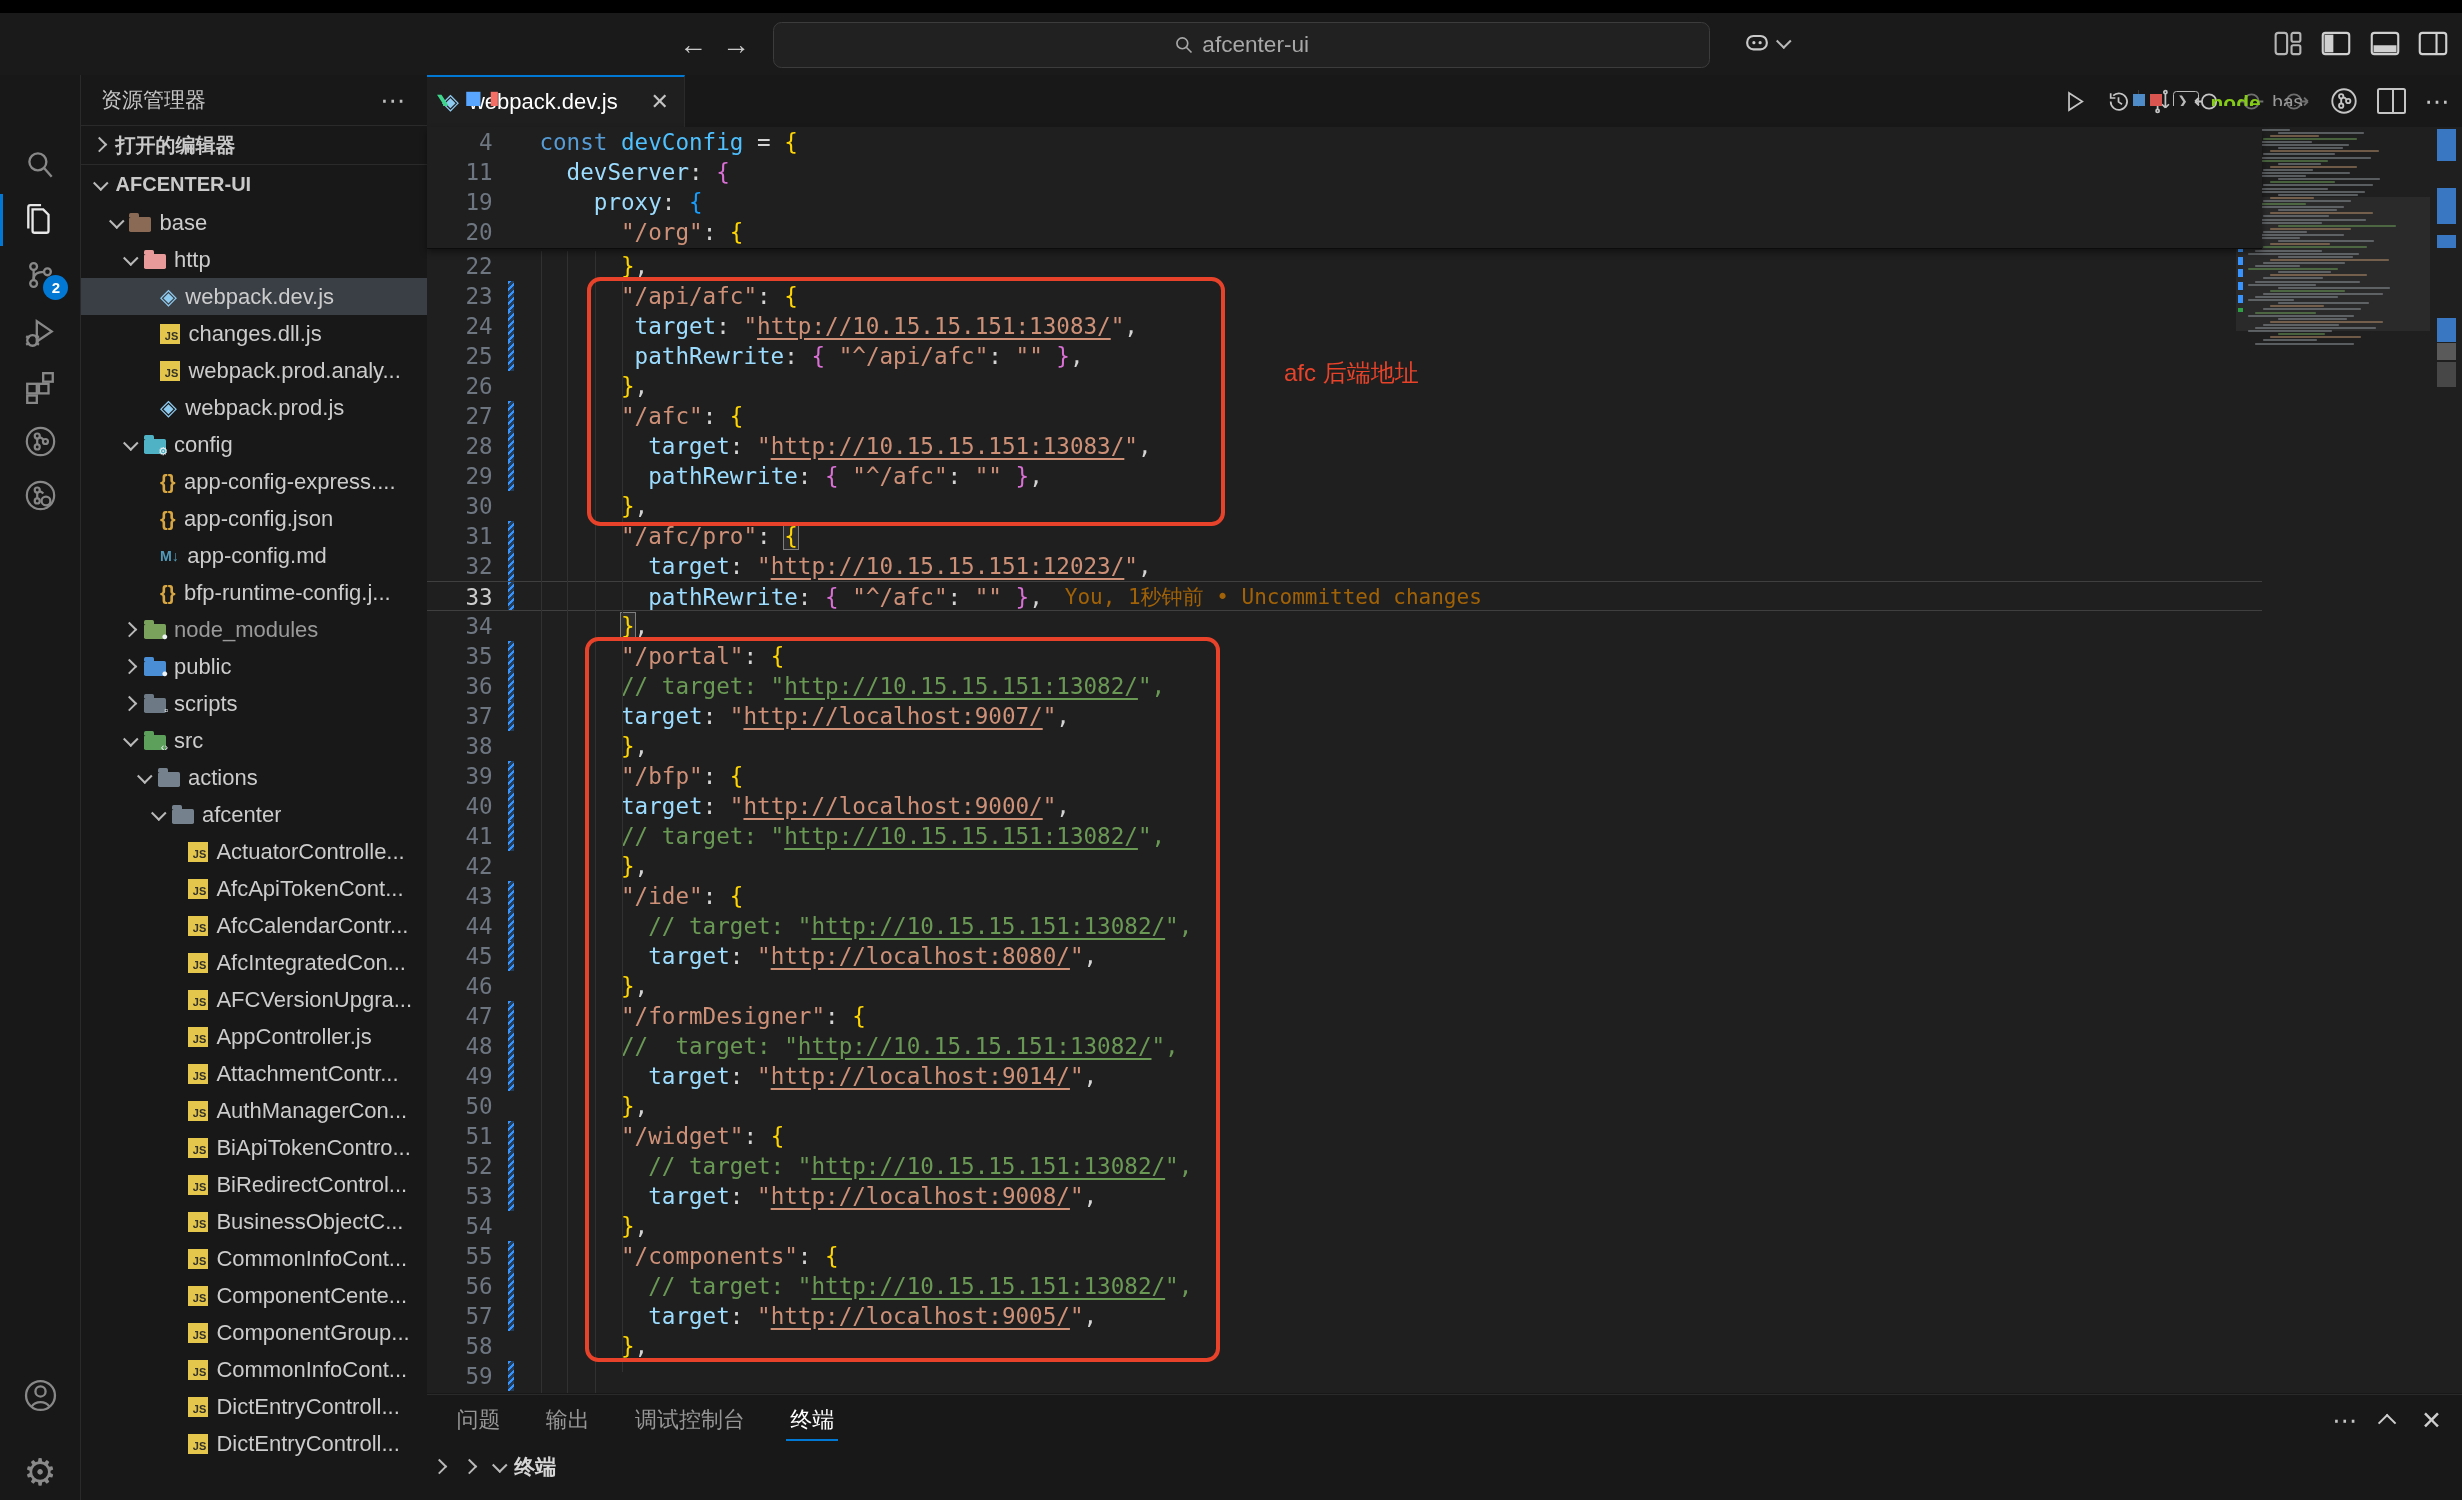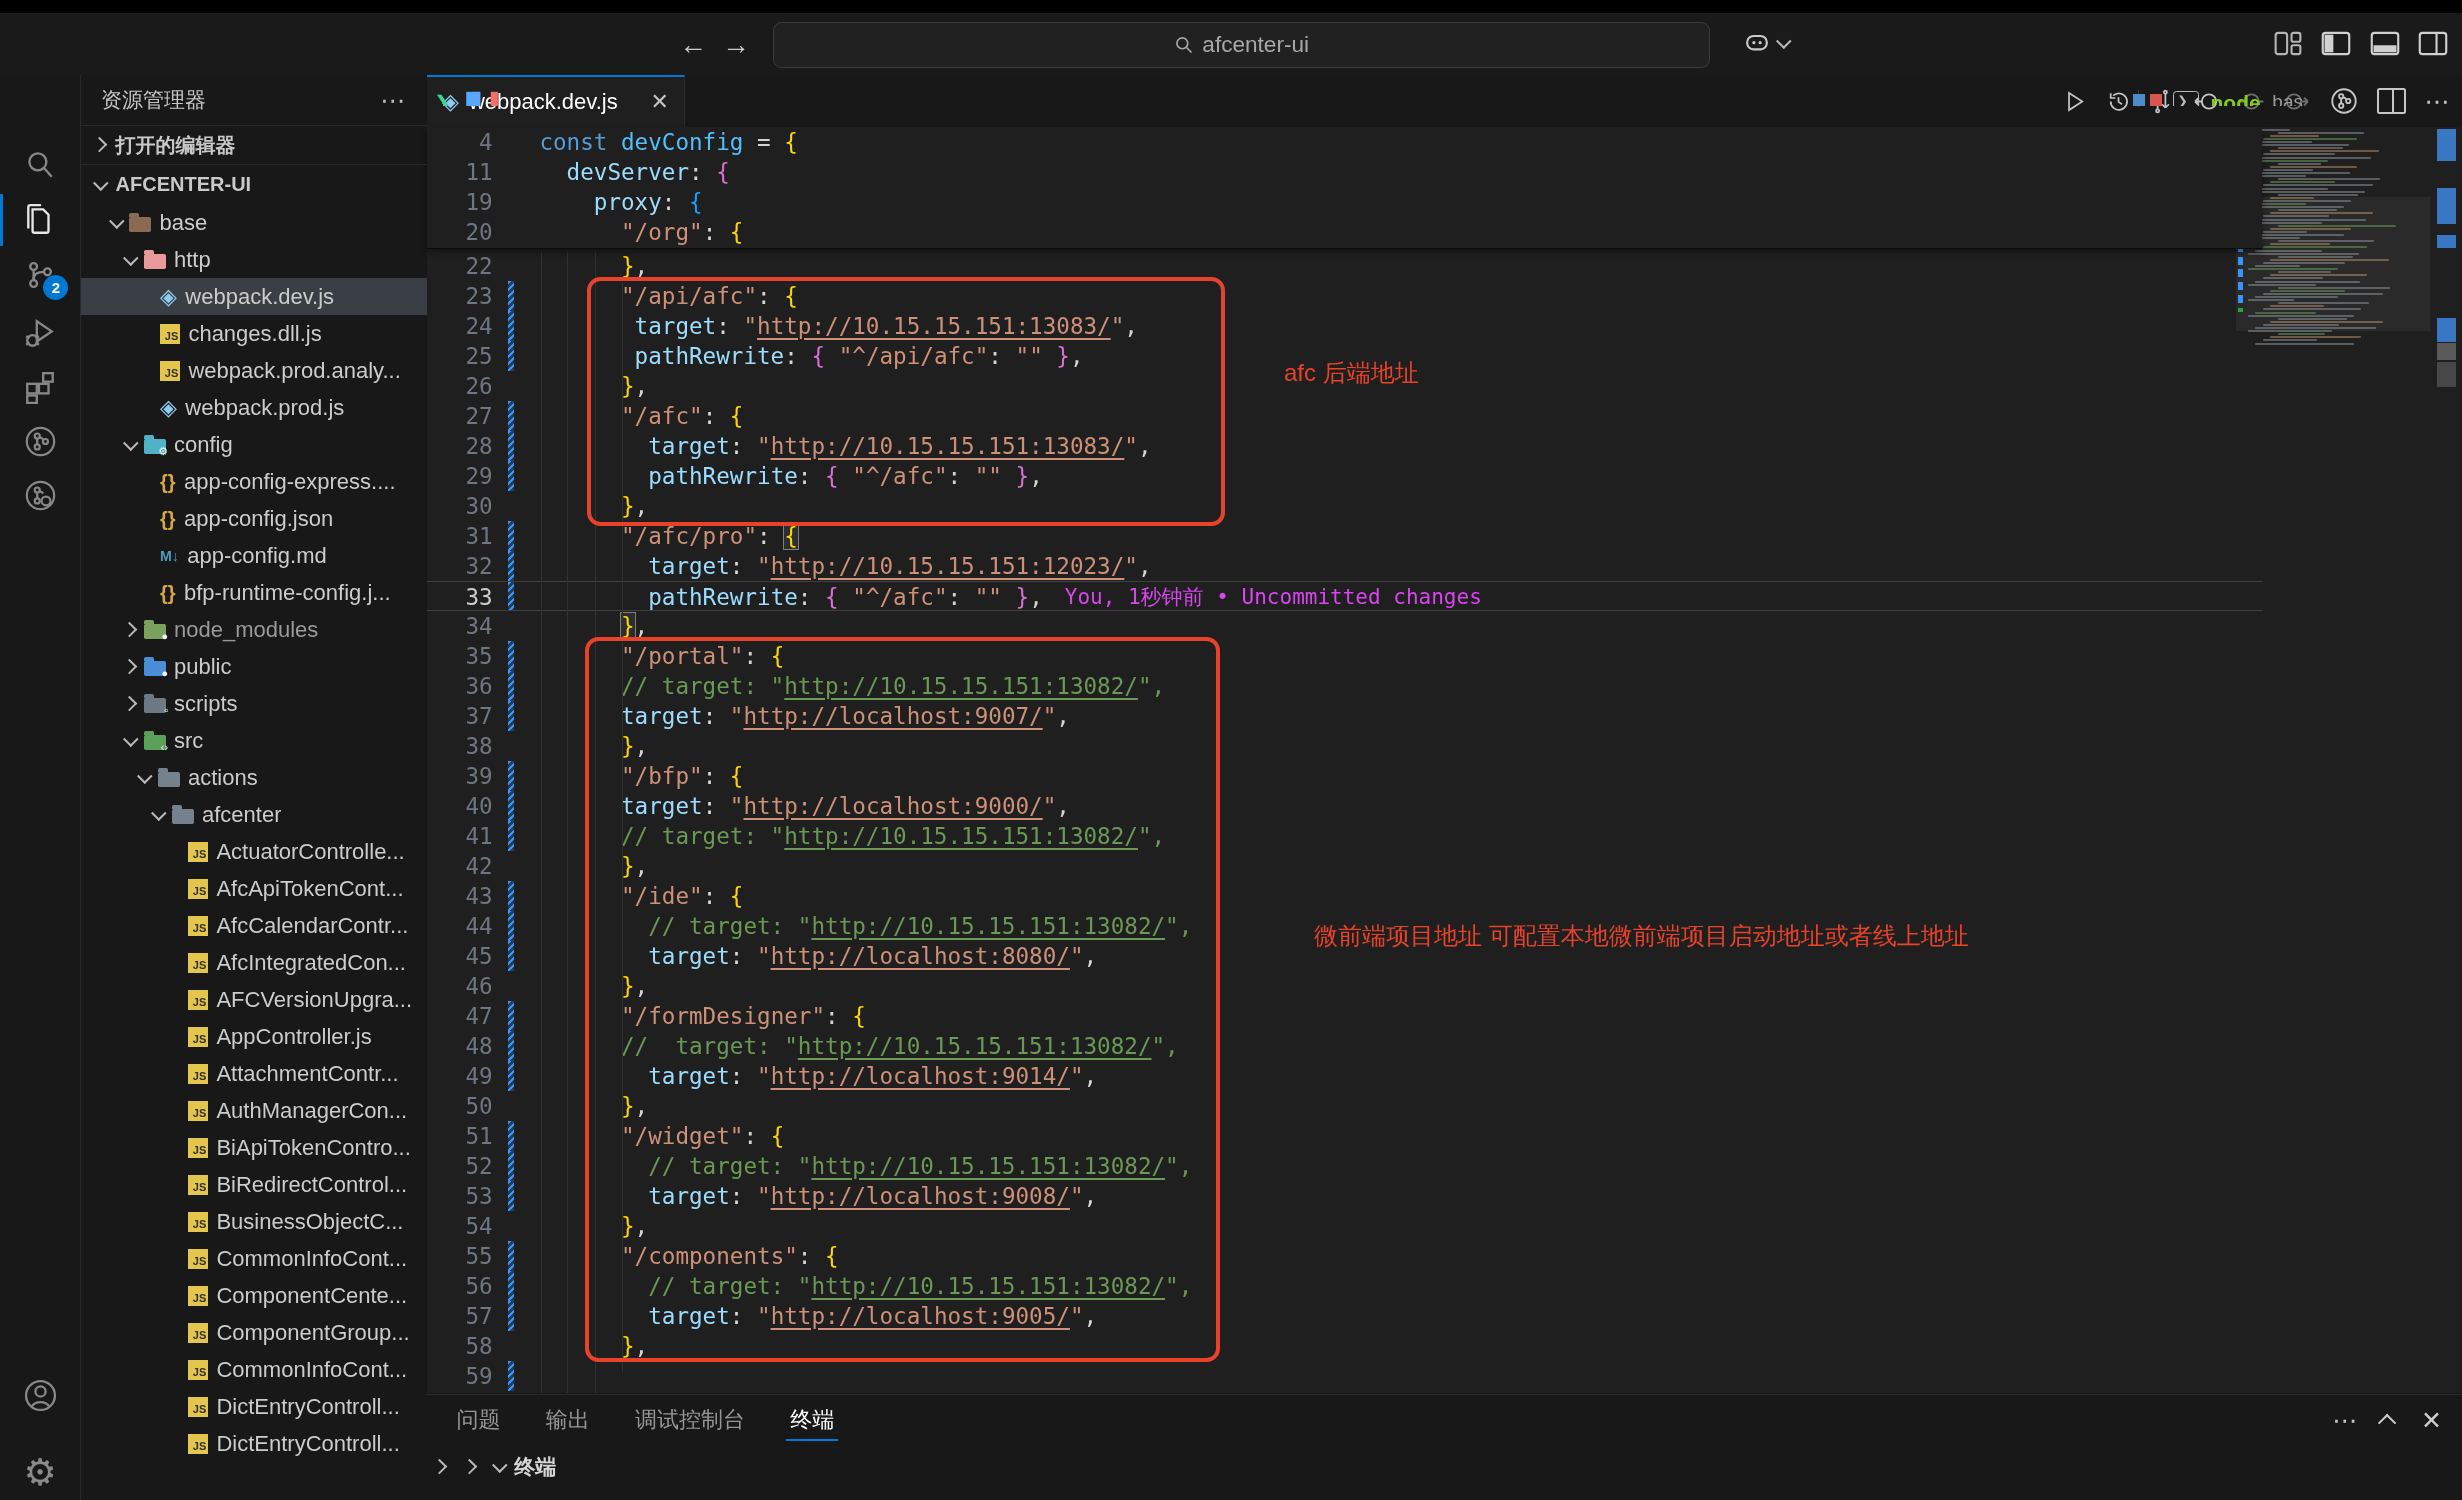--- a/index.html
+++ b/index.html
@@ -74,21 +74,21 @@
   .cl.cur .lnum{color:#cccccc;}
   .chgbar{width:6.7px;flex:none;margin-left:1.7px;}
   .chgbar.on{background:repeating-linear-gradient(135deg,#3794ff 0 2.5px,rgba(55,148,255,.25) 2.5px 5px);}
   .ctext{margin-left:25px;}
   .tk-pl{color:#d4d4d4}.tk-pk{color:#9cdcfe}.tk-st{color:#ce9178}
   .tk-ur{color:#ce9178;text-decoration:underline;text-underline-offset:4.2px;}
   .tk-kw{color:#569cd6}.tk-vr{color:#4fc1ff}
   .tk-b1{color:#ffd602}.tk-b2{color:#da70d6}.tk-b3{color:#179fff}
   .tk-cm{color:#6a9955}.tk-cu{color:#6a9955;text-decoration:underline;text-underline-offset:4.2px;}
   .tk-bm{outline:1.3px solid #7e7e7e;background:rgba(110,110,110,.18);}
-  .blame{color:#d946ef;font-size:21px;margin-left:22px;}
+  .blame{color:#a16207;font-size:21px;margin-left:22px;}
   .iguide{width:0.8px;background:#313131;z-index:2;}
 
   
   .redbox{border:4.2px solid #e8432a;border-radius:13.4px;z-index:6;}
   .redtext{color:#e8432a;font-size:24px;z-index:6;white-space:nowrap;}
 
   
   #minimap{left:2236px;top:80px;width:194px;height:1313px;overflow:hidden;z-index:3;}
   .mm-slider{position:absolute;left:0;top:117px;width:194px;height:134px;background:rgba(255,255,255,.05);}
   #scrollbar{left:2434px;top:80px;width:28.5px;height:1313px;}
@@ -446,21 +446,20 @@
   <div class="abs iguide" style="left:567px;top:251px;height:1142px;"></div>
   <div class="abs iguide" style="left:595px;top:251px;height:1142px;"></div>
   <div class="abs iguide" style="left:622px;top:282px;height:1090px;"></div>
 
   <div class="abs code-font" id="sticky"><div class="cl"><span class="lnum">4</span><span class="chgbar"></span><span class="ctext"><span class="tk-kw">const</span><span class="tk-pl"> </span><span class="tk-vr">devConfig</span><span class="tk-pl"> = </span><span class="tk-b1">{</span></span></div><div class="cl"><span class="lnum">11</span><span class="chgbar"></span><span class="ctext"><span class="tk-pl">  </span><span class="tk-pk">devServer</span><span class="tk-pl">: </span><span class="tk-b2">{</span></span></div><div class="cl"><span class="lnum">19</span><span class="chgbar"></span><span class="ctext"><span class="tk-pl">    </span><span class="tk-pk">proxy</span><span class="tk-pl">: </span><span class="tk-b3">{</span></span></div><div class="cl"><span class="lnum">20</span><span class="chgbar"></span><span class="ctext"><span class="tk-pl">      </span><span class="tk-st">"/org"</span><span class="tk-pl">: </span><span class="tk-b1">{</span></span></div></div>
   <div class="abs code-font" id="code-lines"><div class="cl"><span class="lnum">22</span><span class="chgbar"></span><span class="ctext"><span class="tk-pl">      </span><span class="tk-b1">}</span><span class="tk-pl">,</span></span></div><div class="cl"><span class="lnum">23</span><span class="chgbar on"></span><span class="ctext"><span class="tk-pl">      </span><span class="tk-st">"/api/afc"</span><span class="tk-pl">: </span><span class="tk-b1">{</span></span></div><div class="cl"><span class="lnum">24</span><span class="chgbar on"></span><span class="ctext"><span class="tk-pl">       </span><span class="tk-pk">target</span><span class="tk-pl">: </span><span class="tk-st">"</span><span class="tk-ur">http://10.15.15.151:13083/</span><span class="tk-st">"</span><span class="tk-pl">,</span></span></div><div class="cl"><span class="lnum">25</span><span class="chgbar on"></span><span class="ctext"><span class="tk-pl">       </span><span class="tk-pk">pathRewrite</span><span class="tk-pl">: </span><span class="tk-b2">{</span><span class="tk-pl"> </span><span class="tk-st">"^/api/afc"</span><span class="tk-pl">: </span><span class="tk-st">""</span><span class="tk-pl"> </span><span class="tk-b2">}</span><span class="tk-pl">,</span></span></div><div class="cl"><span class="lnum">26</span><span class="chgbar"></span><span class="ctext"><span class="tk-pl">      </span><span class="tk-b1">}</span><span class="tk-pl">,</span></span></div><div class="cl"><span class="lnum">27</span><span class="chgbar on"></span><span class="ctext"><span class="tk-pl">      </span><span class="tk-st">"/afc"</span><span class="tk-pl">: </span><span class="tk-b1">{</span></span></div><div class="cl"><span class="lnum">28</span><span class="chgbar on"></span><span class="ctext"><span class="tk-pl">        </span><span class="tk-pk">target</span><span class="tk-pl">: </span><span class="tk-st">"</span><span class="tk-ur">http://10.15.15.151:13083/</span><span class="tk-st">"</span><span class="tk-pl">,</span></span></div><div class="cl"><span class="lnum">29</span><span class="chgbar on"></span><span class="ctext"><span class="tk-pl">        </span><span class="tk-pk">pathRewrite</span><span class="tk-pl">: </span><span class="tk-b2">{</span><span class="tk-pl"> </span><span class="tk-st">"^/afc"</span><span class="tk-pl">: </span><span class="tk-st">""</span><span class="tk-pl"> </span><span class="tk-b2">}</span><span class="tk-pl">,</span></span></div><div class="cl"><span class="lnum">30</span><span class="chgbar"></span><span class="ctext"><span class="tk-pl">      </span><span class="tk-b1">}</span><span class="tk-pl">,</span></span></div><div class="cl"><span class="lnum">31</span><span class="chgbar on"></span><span class="ctext"><span class="tk-pl">      </span><span class="tk-st">"/afc/pro"</span><span class="tk-pl">: </span><span class="tk-b1 tk-bm">{</span></span></div><div class="cl"><span class="lnum">32</span><span class="chgbar on"></span><span class="ctext"><span class="tk-pl">        </span><span class="tk-pk">target</span><span class="tk-pl">: </span><span class="tk-st">"</span><span class="tk-ur">http://10.15.15.151:12023/</span><span class="tk-st">"</span><span class="tk-pl">,</span></span></div><div class="cl cur"><span class="lnum">33</span><span class="chgbar on"></span><span class="ctext"><span class="tk-pl">        </span><span class="tk-pk">pathRewrite</span><span class="tk-pl">: </span><span class="tk-b2">{</span><span class="tk-pl"> </span><span class="tk-st">"^/afc"</span><span class="tk-pl">: </span><span class="tk-st">""</span><span class="tk-pl"> </span><span class="tk-b2">}</span><span class="tk-pl">,</span></span><span class="blame code-font">You, 1秒钟前 • Uncommitted changes</span></div><div class="cl"><span class="lnum">34</span><span class="chgbar"></span><span class="ctext"><span class="tk-pl">      </span><span class="tk-b1 tk-bm">}</span><span class="tk-pl">,</span></span></div><div class="cl"><span class="lnum">35</span><span class="chgbar on"></span><span class="ctext"><span class="tk-pl">      </span><span class="tk-st">"/portal"</span><span class="tk-pl">: </span><span class="tk-b1">{</span></span></div><div class="cl"><span class="lnum">36</span><span class="chgbar on"></span><span class="ctext"><span class="tk-cm">      // target: "</span><span class="tk-cu">http://10.15.15.151:13082/</span><span class="tk-cm">",</span></span></div><div class="cl"><span class="lnum">37</span><span class="chgbar on"></span><span class="ctext"><span class="tk-pl">      </span><span class="tk-pk">target</span><span class="tk-pl">: </span><span class="tk-st">"</span><span class="tk-ur">http://localhost:9007/</span><span class="tk-st">"</span><span class="tk-pl">,</span></span></div><div class="cl"><span class="lnum">38</span><span class="chgbar"></span><span class="ctext"><span class="tk-pl">      </span><span class="tk-b1">}</span><span class="tk-pl">,</span></span></div><div class="cl"><span class="lnum">39</span><span class="chgbar on"></span><span class="ctext"><span class="tk-pl">      </span><span class="tk-st">"/bfp"</span><span class="tk-pl">: </span><span class="tk-b1">{</span></span></div><div class="cl"><span class="lnum">40</span><span class="chgbar on"></span><span class="ctext"><span class="tk-pl">      </span><span class="tk-pk">target</span><span class="tk-pl">: </span><span class="tk-st">"</span><span class="tk-ur">http://localhost:9000/</span><span class="tk-st">"</span><span class="tk-pl">,</span></span></div><div class="cl"><span class="lnum">41</span><span class="chgbar on"></span><span class="ctext"><span class="tk-cm">      // target: "</span><span class="tk-cu">http://10.15.15.151:13082/</span><span class="tk-cm">",</span></span></div><div class="cl"><span class="lnum">42</span><span class="chgbar"></span><span class="ctext"><span class="tk-pl">      </span><span class="tk-b1">}</span><span class="tk-pl">,</span></span></div><div class="cl"><span class="lnum">43</span><span class="chgbar on"></span><span class="ctext"><span class="tk-pl">      </span><span class="tk-st">"/ide"</span><span class="tk-pl">: </span><span class="tk-b1">{</span></span></div><div class="cl"><span class="lnum">44</span><span class="chgbar on"></span><span class="ctext"><span class="tk-cm">        // target: "</span><span class="tk-cu">http://10.15.15.151:13082/</span><span class="tk-cm">",</span></span></div><div class="cl"><span class="lnum">45</span><span class="chgbar on"></span><span class="ctext"><span class="tk-pl">        </span><span class="tk-pk">target</span><span class="tk-pl">: </span><span class="tk-st">"</span><span class="tk-ur">http://localhost:8080/</span><span class="tk-st">"</span><span class="tk-pl">,</span></span></div><div class="cl"><span class="lnum">46</span><span class="chgbar"></span><span class="ctext"><span class="tk-pl">      </span><span class="tk-b1">}</span><span class="tk-pl">,</span></span></div><div class="cl"><span class="lnum">47</span><span class="chgbar on"></span><span class="ctext"><span class="tk-pl">      </span><span class="tk-st">"/formDesigner"</span><span class="tk-pl">: </span><span class="tk-b1">{</span></span></div><div class="cl"><span class="lnum">48</span><span class="chgbar on"></span><span class="ctext"><span class="tk-cm">      //  target: "</span><span class="tk-cu">http://10.15.15.151:13082/</span><span class="tk-cm">",</span></span></div><div class="cl"><span class="lnum">49</span><span class="chgbar on"></span><span class="ctext"><span class="tk-pl">        </span><span class="tk-pk">target</span><span class="tk-pl">: </span><span class="tk-st">"</span><span class="tk-ur">http://localhost:9014/</span><span class="tk-st">"</span><span class="tk-pl">,</span></span></div><div class="cl"><span class="lnum">50</span><span class="chgbar"></span><span class="ctext"><span class="tk-pl">      </span><span class="tk-b1">}</span><span class="tk-pl">,</span></span></div><div class="cl"><span class="lnum">51</span><span class="chgbar on"></span><span class="ctext"><span class="tk-pl">      </span><span class="tk-st">"/widget"</span><span class="tk-pl">: </span><span class="tk-b1">{</span></span></div><div class="cl"><span class="lnum">52</span><span class="chgbar on"></span><span class="ctext"><span class="tk-cm">        // target: "</span><span class="tk-cu">http://10.15.15.151:13082/</span><span class="tk-cm">",</span></span></div><div class="cl"><span class="lnum">53</span><span class="chgbar on"></span><span class="ctext"><span class="tk-pl">        </span><span class="tk-pk">target</span><span class="tk-pl">: </span><span class="tk-st">"</span><span class="tk-ur">http://localhost:9008/</span><span class="tk-st">"</span><span class="tk-pl">,</span></span></div><div class="cl"><span class="lnum">54</span><span class="chgbar"></span><span class="ctext"><span class="tk-pl">      </span><span class="tk-b1">}</span><span class="tk-pl">,</span></span></div><div class="cl"><span class="lnum">55</span><span class="chgbar on"></span><span class="ctext"><span class="tk-pl">      </span><span class="tk-st">"/components"</span><span class="tk-pl">: </span><span class="tk-b1">{</span></span></div><div class="cl"><span class="lnum">56</span><span class="chgbar on"></span><span class="ctext"><span class="tk-cm">        // target: "</span><span class="tk-cu">http://10.15.15.151:13082/</span><span class="tk-cm">",</span></span></div><div class="cl"><span class="lnum">57</span><span class="chgbar on"></span><span class="ctext"><span class="tk-pl">        </span><span class="tk-pk">target</span><span class="tk-pl">: </span><span class="tk-st">"</span><span class="tk-ur">http://localhost:9005/</span><span class="tk-st">"</span><span class="tk-pl">,</span></span></div><div class="cl"><span class="lnum">58</span><span class="chgbar"></span><span class="ctext"><span class="tk-pl">      </span><span class="tk-b1">}</span><span class="tk-pl">,</span></span></div><div class="cl"><span class="lnum">59</span><span class="chgbar on"></span><span class="ctext"></span></div></div>
 
   <div class="abs redbox" style="left:587px;top:277px;width:630px;height:241px;"></div>
   <div class="abs redbox" style="left:585px;top:637px;width:627px;height:717px;"></div>
   <div class="abs redtext" style="left:1284px;top:357px;">afc 后端地址</div>
-  <div class="abs redtext" style="left:1314px;top:920px;">微前端项目地址 可配置本地微前端项目启动地址或者线上地址</div>
 
   <div class="abs" id="minimap">
       <div class="mm-slider"></div>
       <div style="position: absolute; height: 1.7px; border-radius: 0.8px; opacity: 0.55; top: 49px; left: 11.7px; width: 42px; background: rgb(138, 143, 150);"></div>
       <div style="position: absolute; height: 1.7px; border-radius: 0.8px; opacity: 0.55; top: 52px; left: 42px; width: 86px; background: rgb(138, 143, 150);"></div>
       <div style="position: absolute; height: 1.7px; border-radius: 0.8px; opacity: 0.55; top: 55px; left: 34px; width: 49px; background: rgb(176, 138, 103);"></div>
       <div style="position: absolute; height: 1.7px; border-radius: 0.8px; opacity: 0.55; top: 58px; left: 27px; width: 94px; background: rgb(106, 153, 85);"></div>
       <div style="position: absolute; height: 1.7px; border-radius: 0.8px; opacity: 0.55; top: 61px; left: 19px; width: 57px; background: rgb(138, 143, 150);"></div>
       <div style="position: absolute; height: 1.7px; border-radius: 0.8px; opacity: 0.55; top: 64px; left: 11.7px; width: 101px; background: rgb(138, 143, 150);"></div>
       <div style="position: absolute; height: 1.7px; border-radius: 0.8px; opacity: 0.55; top: 67px; left: 42px; width: 65px; background: rgb(138, 143, 150);"></div>

